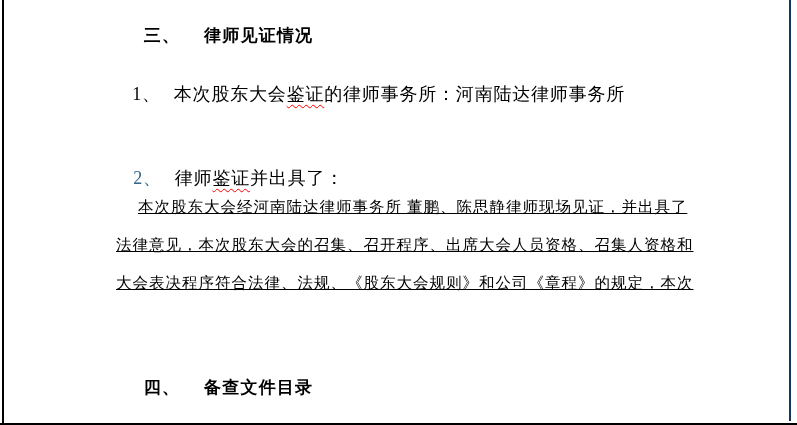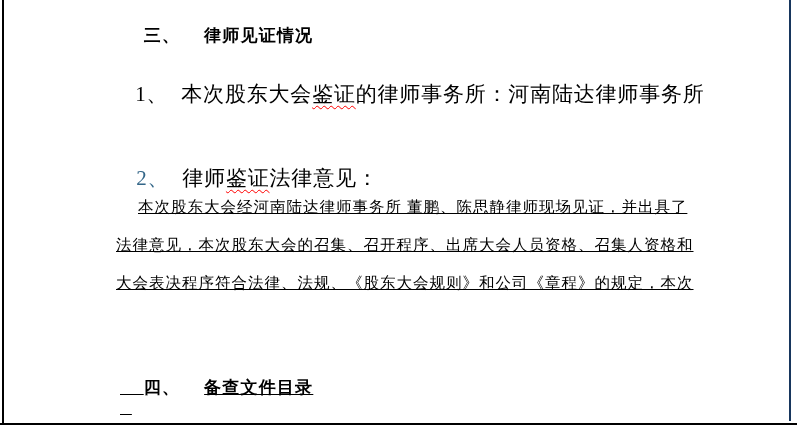--- a/index.html
+++ b/index.html
@@ -23,21 +23,21 @@
     background:var(--border-right,#17365d);
   }
   .border-bottom{
     position:absolute;left:0;top:423px;width:797px;height:2px;
     background:var(--border-bottom,#000);
   }
   .line{
     position:absolute;
     white-space:pre;
     color:var(--text,#000);
-    font-size:21px;
+    font-size:18px;
     letter-spacing:0.8px;
     line-height:20px;
   }
   .heading{
     font-family:"Liberation Sans","DejaVu Sans",sans-serif;
     font-weight:bold;
     font-size:17px;
     letter-spacing:1.2px;
   }
   .heading .num{display:inline-block;margin-right:24px;}
@@ -72,24 +72,24 @@
   <div class="line heading" style="left:120px;top:6px;">
     <span class="num">三、</span><span>律师见证情况</span>
   </div>
 
   <div class="line" style="left:111px;top:64px;">
     <span class="list-num">1、</span><span>本次股东大会</span><span class="squiggle">鉴证</span><span>的律师事务所：河南陆达律师事务所</span>
   </div>
 
 
   <div class="line" style="left:112px;top:148px;">
-    <span class="list-num num2">2、</span><span>律师</span><span class="squiggle">鉴证</span><span>法律意见：</span>
+    <span class="list-num num2">2、</span><span>律师</span><span class="squiggle">鉴证</span><span>并出具了：</span>
   </div>
 
   <div class="para-line" style="left:138px;top:188px;">本次股东大会经河南陆达律师事务所 董鹏、陈思静律师现场见证，并出具了</div>
   <div class="para-line" style="left:116px;top:226px;">法律意见，本次股东大会的召集、召开程序、出席大会人员资格、召集人资格和</div>
   <div class="para-line" style="left:116px;top:264px;">大会表决程序符合法律、法规、《股东大会规则》和公司《章程》的规定，本次</div>
 
-  <div class="line heading" style="left:120px;top:358px;text-decoration:underline;">
+  <div class="line heading" style="left:120px;top:358px;">
     <span class="num">四、</span><span>备查文件目录</span>
   </div>
 
 </div>
 
 </body></html>

